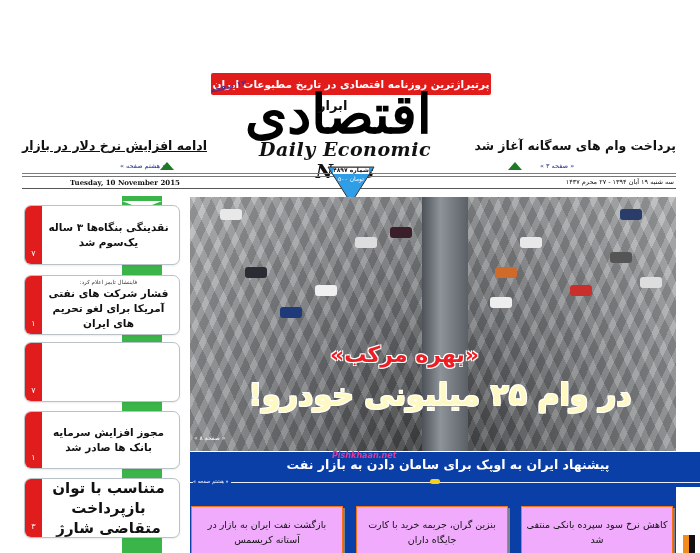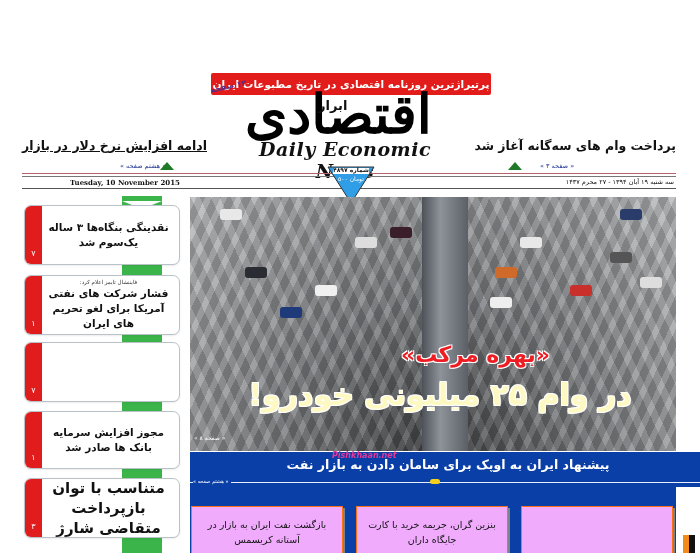--- a/index.html
+++ b/index.html
@@ -94,21 +94,21 @@
       radial-gradient(ellipse at 50% 110%, #3b3c3e 0%, #7a7c7f 45%, #b7b9bb 100%);
   }
   .pillar {
     position: absolute; left: 232px; top: 0; width: 46px; height: 254px;
     background: linear-gradient(90deg, #4c5257, #8d9398 40%, #5a6066);
   }
   .car {
     position: absolute; width: 22px; height: 11px; border-radius: 3px;
   }
   .headline-sub {
-    position: absolute; left: 140px; top: 145px; width: 220px; text-align: right; direction: rtl;
+    position: absolute; left: 140px; top: 145px; width: 220px; text-align: left; direction: rtl;
     color: #ee1d23; font-size: 22px; font-weight: bold;
     text-shadow: 1px 1px 0 #fff, -1px -1px 0 #fff, 1px -1px 0 #fff, -1px 1px 0 #fff;
   }
   .headline-main {
     position: absolute; left: 40px; top: 180px; width: 420px; text-align: center; direction: rtl;
     color: #fef9c3; font-size: 30px; font-weight: bold; letter-spacing: -0.5px;
     text-shadow: 1px 1px 0 #fff, -1px -1px 0 #fff, 1px -1px 0 #fff, -1px 1px 0 #fff;
   }
   .photo-ref {
     position: absolute; left: 4px; top: 237px; color: #fff; font-size: 6px; direction: rtl;
@@ -254,20 +254,21 @@
   <div class="watermark">Pishkhaan.net</div>
   <div class="bluebar-title">پیشنهاد ایران به اوپک برای سامان دادن به بازار نفت</div>
   <div class="bluebar-line"></div>
   <div class="bluebar-ref">« هشتم صفحه »</div>
   <div class="yellow-dot"></div>
 </div>
 
 <div class="bottom-strip"></div>
 
 <div class="box" style="left:521px;">
+  <div class="title">کاهش نرخ سود سپرده بانکی منتفی شد</div>
   <div class="ref">« صفحه ۳ »</div>
 </div>
 <div class="box" style="left:356px;">
   <div class="title">بنزین گران، جریمه خرید با کارت جایگاه داران</div>
   <div class="ref">« صفحه ۲ »</div>
 </div>
 <div class="box" style="left:191px;">
   <div class="title">بازگشت نفت ایران به بازار در آستانه کریسمس</div>
   <div class="ref">« صفحه ۲ »</div>
 </div>

